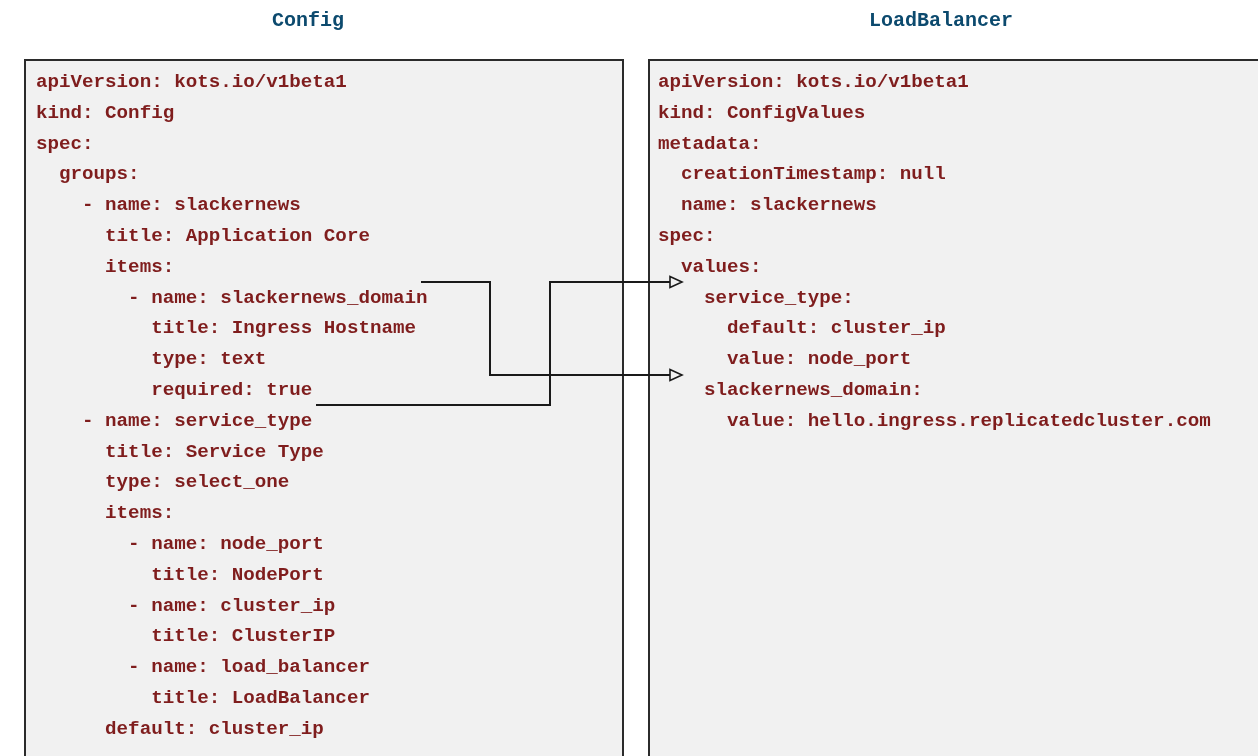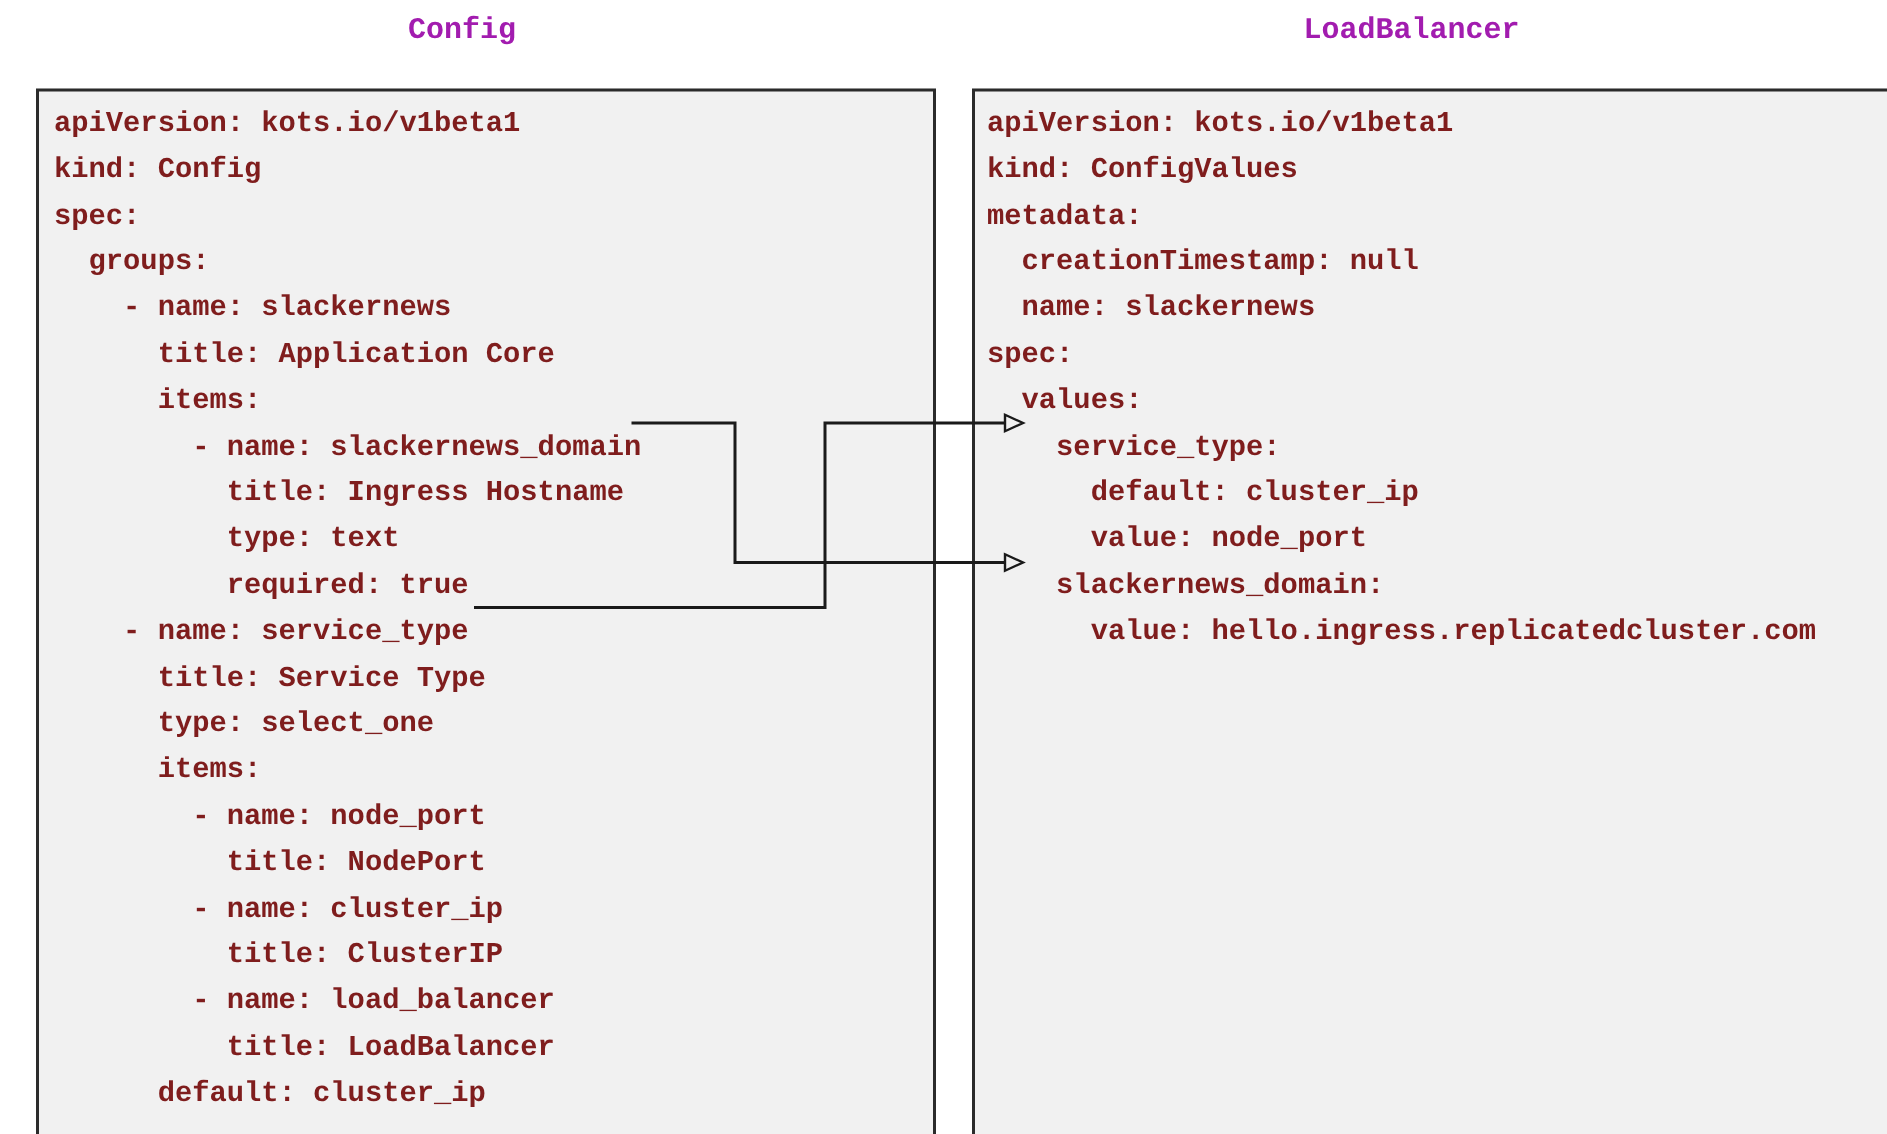--- a/index.html
+++ b/index.html
@@ -9,21 +9,21 @@
     position: relative;
     background: #ffffff;
     font-family: "Liberation Mono", monospace;
     overflow: hidden;
   }
   .panel-title {
     position: absolute;
     top: 9px;
     height: 24px;
     font: 700 20px/24px "Liberation Mono", monospace;
-    color: #a21caf;
+    color: #0c4a6e;
     text-align: center;
     white-space: pre;
   }
   .panel-title.left  { left: 8px;   width: 600px; }
   .panel-title.right { left: 632px; width: 618px; }
   .codebox {
     position: absolute;
     top: 43px;
     height: 701px;
     margin: 16px;

